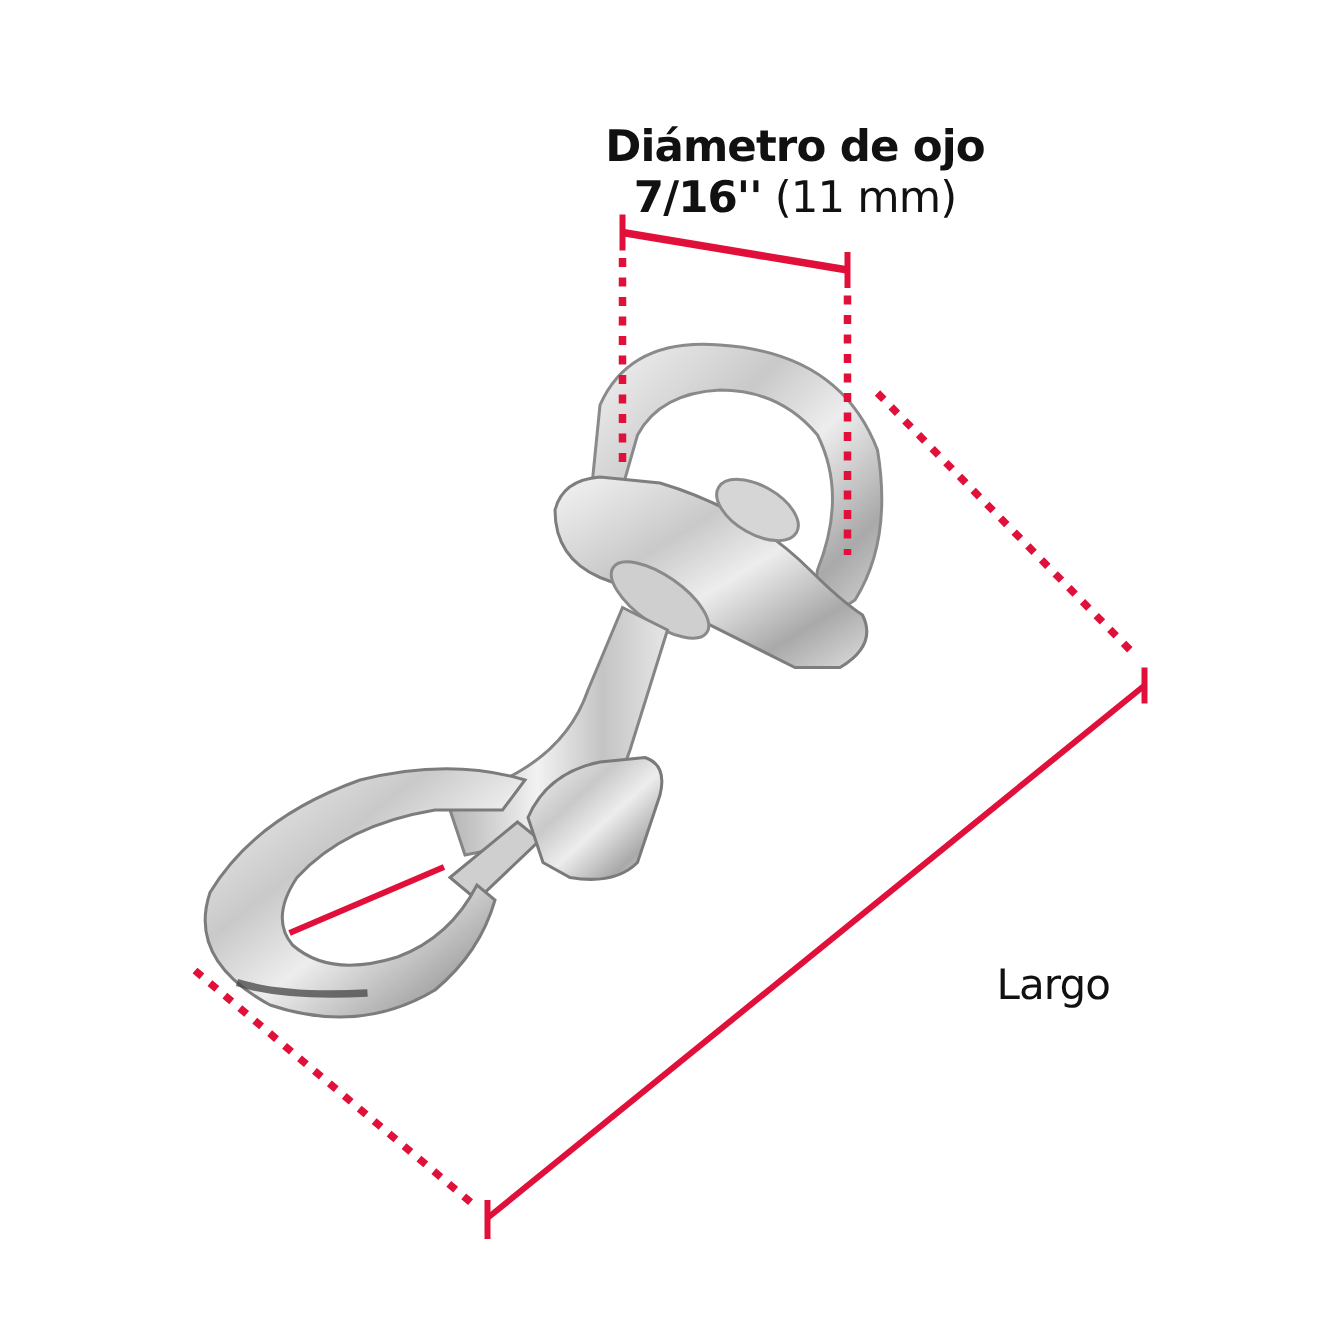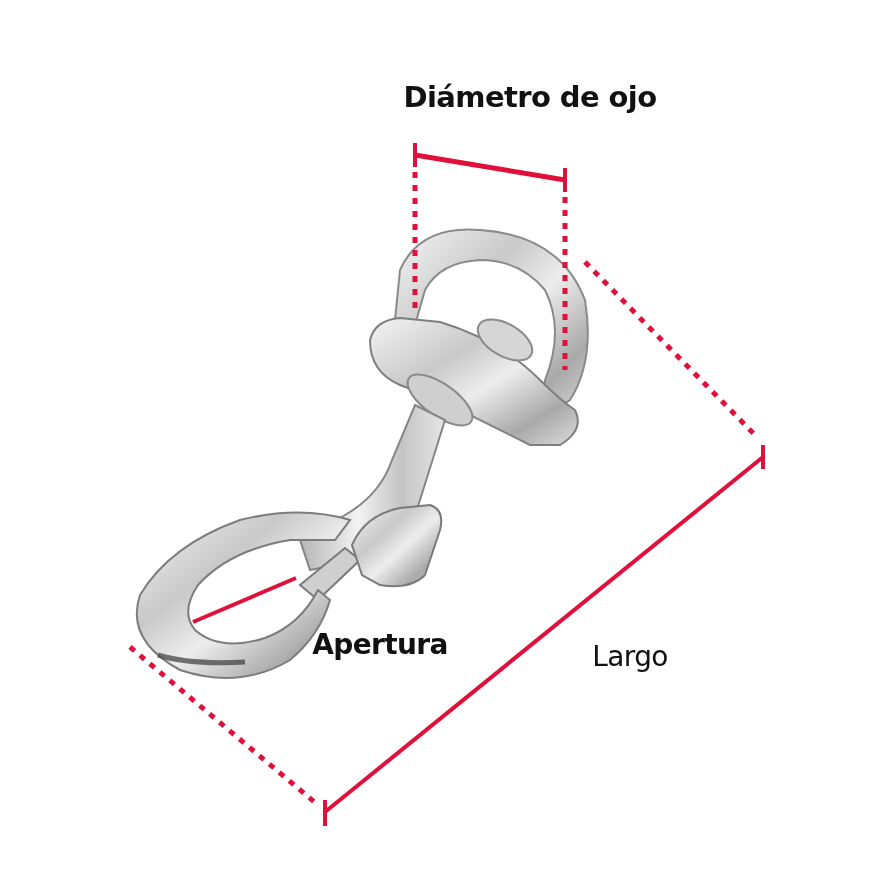--- a/index.html
+++ b/index.html
@@ -3,21 +3,21 @@
   <meta charset="utf-8">
   <style>
     html, body { margin: 0; padding: 0; background: #ffffff; }
     body { width: 885px; height: 885px; position: relative; overflow: hidden; font-family: "DejaVu Sans", sans-serif; }
     .stage { position: absolute; left: 0; top: 0; width: 885px; height: 885px; }
     .label { position: absolute; text-align: center; color: #111111; line-height: 1.18; white-space: nowrap; }
     .label .strong { font-weight: bold; }
     .label .light { font-weight: normal; }
     .lbl-eye { left: 360px; top: 60px; width: 340px; font-size: 29px; letter-spacing: -0.6px; margin-top: 20px; }
     .lbl-open { left: 300px; top: 628px; width: 160px; font-size: 28px; letter-spacing: -0.6px; }
-    .lbl-len { left: 520px; top: 640px; width: 220px; font-size: 28px; letter-spacing: -0.6px; }
+    .lbl-len { left: 520px; top: 640px; width: 220px; font-size: 28px; letter-spacing: -0.6px; text-align: right; }
   </style>
 </head>
 <body>
 
 <div class="stage">
   <svg width="885" height="885" viewBox="0 0 885 885">
     <defs>
       <linearGradient id="chrome" x1="0" y1="0" x2="1" y2="1">
         <stop offset="0" stop-color="#f4f4f4"></stop>
         <stop offset="0.35" stop-color="#c9c9c9"></stop>
@@ -70,22 +70,25 @@
       <line x1="325" y1="812" x2="763" y2="457" stroke-width="4"></line>
       <line x1="325" y1="800" x2="325" y2="826" stroke-width="4"></line>
       <line x1="763" y1="445" x2="763" y2="469" stroke-width="4"></line>
       <line x1="130" y1="647" x2="318" y2="805" stroke-width="5" stroke-dasharray="6,7"></line>
       <line x1="585" y1="262" x2="757" y2="437" stroke-width="5" stroke-dasharray="6,7"></line>
     </g>
   </svg>
 
   <div class="label lbl-eye">
     <div class="strong">Diámetro de ojo</div>
+    <div>
+      <span class="strong">7/16''</span>
+      <span class="light">(11 mm)</span>
+    </div>
   </div>
 
   <div class="label lbl-open">
-    <div class="strong">Apertura</div>
   </div>
 
   <div class="label lbl-len">
     <div class="light">Largo</div>
   </div>
 </div>
 
 </body></html>

